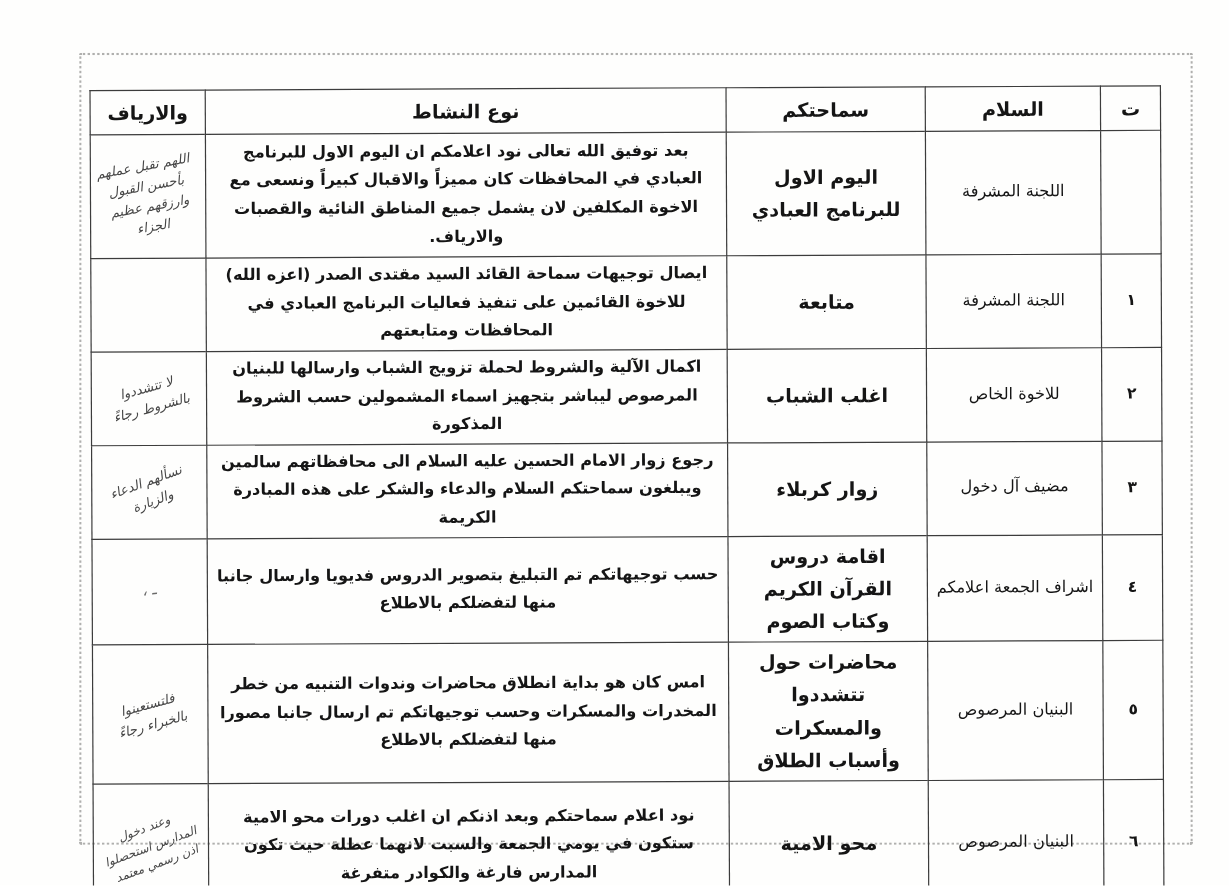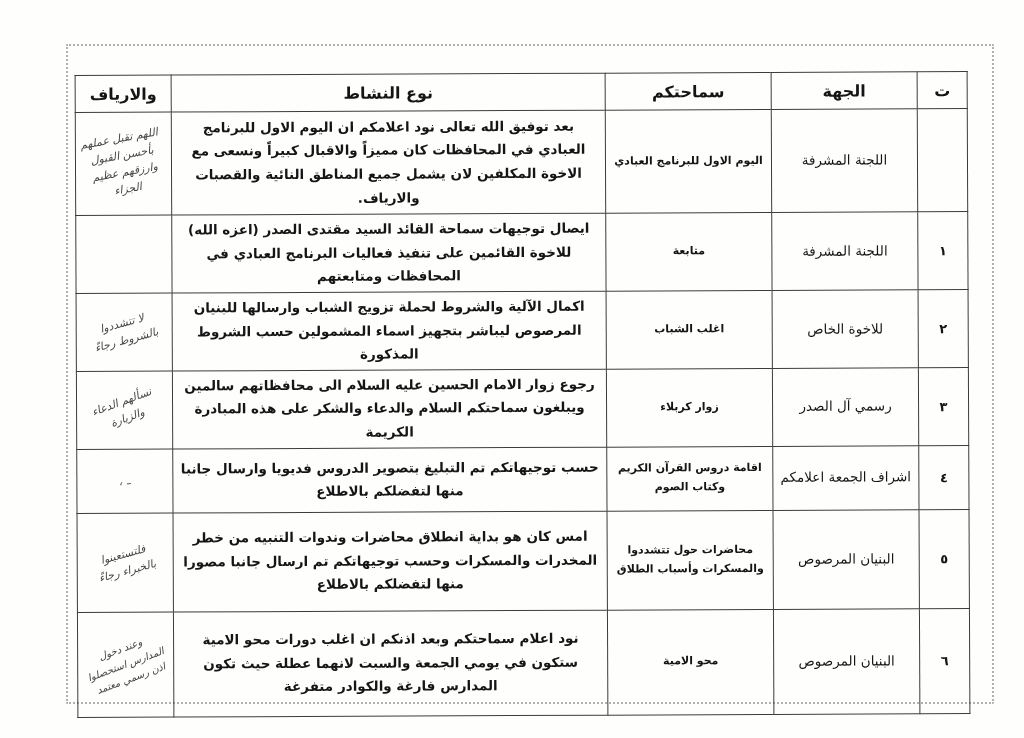--- a/index.html
+++ b/index.html
@@ -36,21 +36,21 @@
     color:#151515;
     padding:3px 7px;
   }
   table.report th{
     font-size:16px;
     font-weight:bold;
     height:30px;
   }
   td.cell-index{font-size:13px;font-weight:bold;}
   td.cell-entity{font-size:13.5px;font-weight:normal;line-height:1.6;}
-  td.cell-activity{font-size:11px;font-weight:bold;line-height:1.7;}
+  td.cell-activity{font-size:16px;font-weight:bold;line-height:1.7;}
   td.cell-type{font-size:13.5px;font-weight:bold;line-height:1.75;}
   td.cell-note{font-size:11px;padding:2px;}
   tr.r1 td{height:96px;}
   tr.r2 td{height:58px;}
   tr.r3 td{height:56px;}
   tr.r4 td{height:57px;}
   tr.r5 td{height:57px;}
   tr.r6 td{height:92px;}
   tr.r7 td{height:98px;}
   .handnote{
@@ -78,21 +78,21 @@
     <colgroup>
       <col style="width:50px">
       <col style="width:146px">
       <col style="width:166px">
       <col style="width:434px">
       <col style="width:96px">
     </colgroup>
     <tbody>
         <tr>
       <th>ت</th>
-      <th>الجهة</th>
+      <th>السلام</th>
       <th>سماحتكم</th>
       <th>نوع النشاط</th>
       <th>والارياف</th>
     </tr>
     <tr class="r1">
       <td class="cell-index"></td>
       <td class="cell-entity">اللجنة المشرفة</td>
       <td class="cell-activity">اليوم الاول للبرنامج العبادي</td>
       <td class="cell-type">بعد توفيق الله تعالى نود اعلامكم ان اليوم الاول للبرنامج العبادي في المحافظات كان مميزاً والاقبال كبيراً ونسعى مع الاخوة المكلفين لان يشمل جميع المناطق النائية والقصبات والارياف.</td>
       <td class="cell-note"><span class="handnote tilt-a">اللهم تقبل عملهم بأحسن القبول وارزقهم عظيم الجزاء</span></td>
@@ -106,21 +106,21 @@
     </tr>
     <tr class="r3">
       <td class="cell-index">٢</td>
       <td class="cell-entity">للاخوة الخاص</td>
       <td class="cell-activity">اغلب الشباب</td>
       <td class="cell-type">اكمال الآلية والشروط لحملة تزويج الشباب وارسالها للبنيان المرصوص ليباشر بتجهيز اسماء المشمولين حسب الشروط المذكورة</td>
       <td class="cell-note"><span class="handnote tilt-b">لا تتشددوا بالشروط رجاءً</span></td>
     </tr>
     <tr class="r4">
       <td class="cell-index">٣</td>
-      <td class="cell-entity">رسمي آل الصدر</td>
+      <td class="cell-entity">مضيف آل دخول</td>
       <td class="cell-activity">زوار كربلاء</td>
       <td class="cell-type">رجوع زوار الامام الحسين عليه السلام الى محافظاتهم سالمين ويبلغون سماحتكم السلام والدعاء والشكر على هذه المبادرة الكريمة</td>
       <td class="cell-note"><span class="handnote tilt-c">نسألهم الدعاء والزيارة</span></td>
     </tr>
     <tr class="r5">
       <td class="cell-index">٤</td>
       <td class="cell-entity">اشراف الجمعة اعلامكم</td>
       <td class="cell-activity">اقامة دروس القرآن الكريم وكتاب الصوم</td>
       <td class="cell-type">حسب توجيهاتكم تم التبليغ بتصوير الدروس فديويا وارسال جانبا منها لتفضلكم بالاطلاع</td>
       <td class="cell-note"><span class="handnote tiny-mark">ـ ،</span></td>

